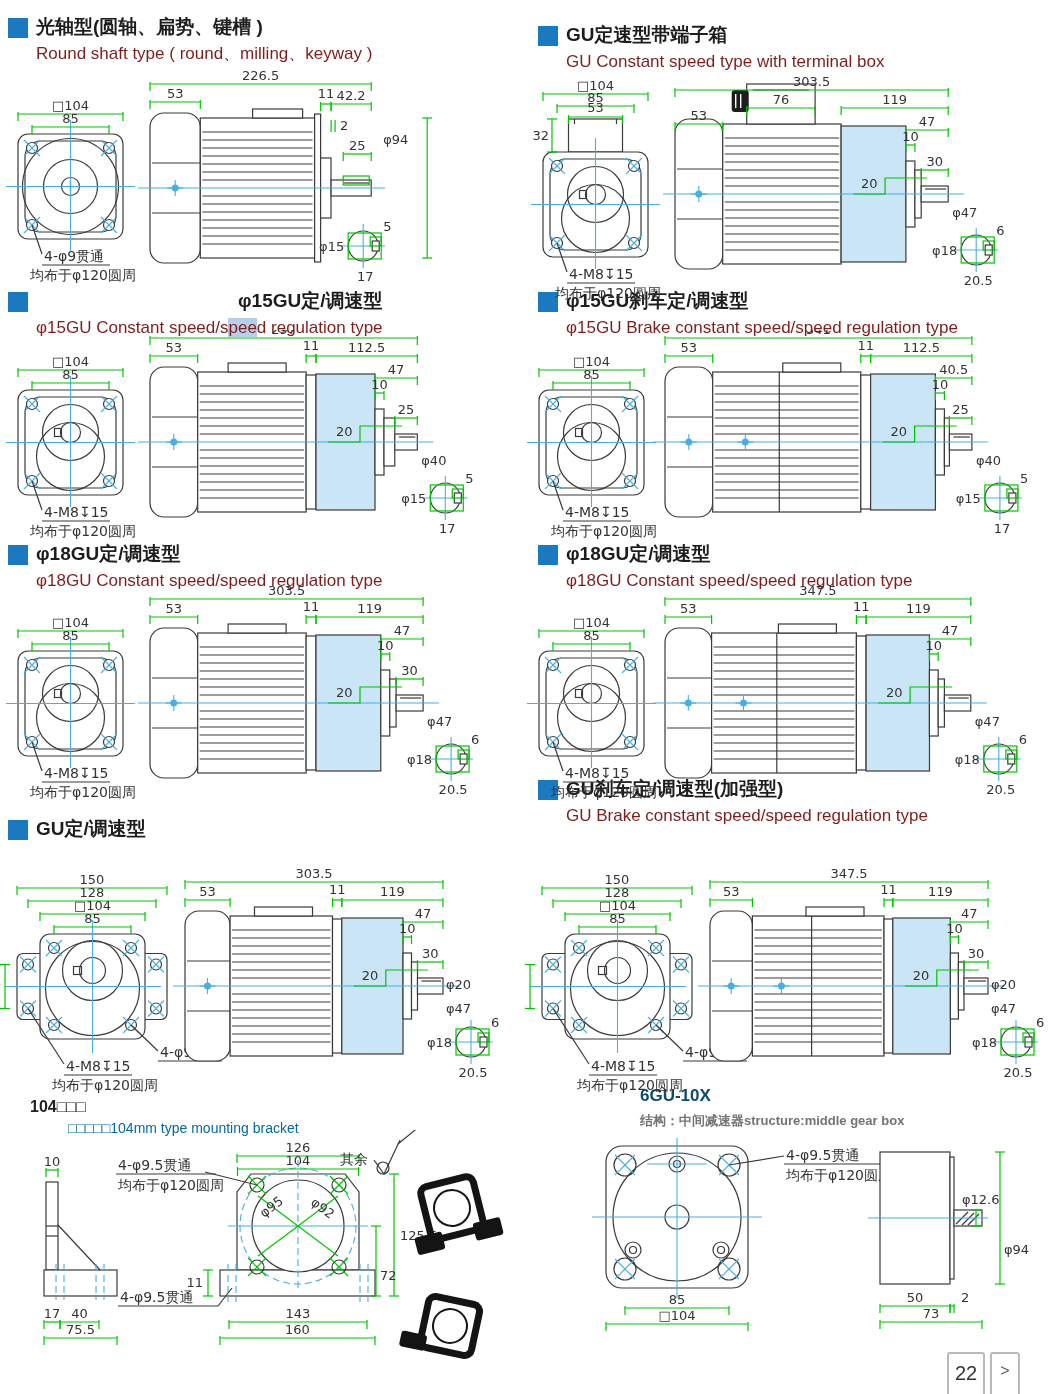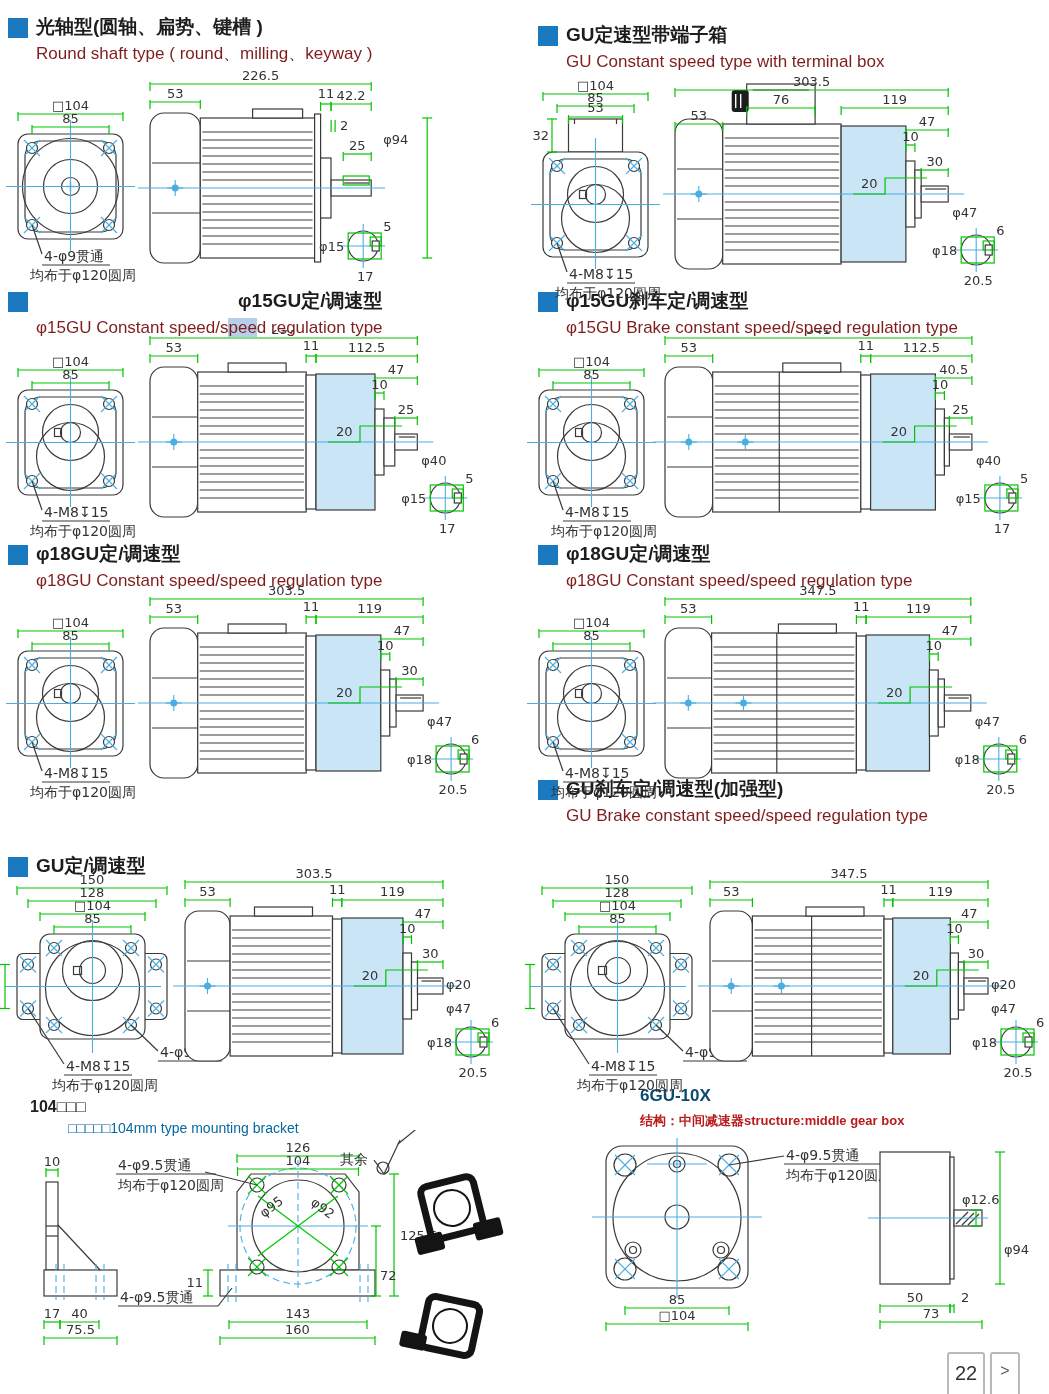--- a/index.html
+++ b/index.html
@@ -7,21 +7,21 @@
        font-family:"Liberation Sans",sans-serif;}
   .abs{position:absolute;}
   .hdr{display:flex;align-items:flex-start;gap:8px;}
   .marker{width:20px;height:20px;background:#1a79bf;flex:0 0 auto;margin-top:2px;}
   .hzh{font-size:19px;font-weight:bold;color:#1d1d1d;line-height:1.2;}
   .hen{font-size:17px;color:#7f1d1d;line-height:1.2;margin-top:5px;}
   .hl{background:#b6d0ec;}
   .bt1{font-size:16px;font-weight:bold;color:#222;}
   .bt2{font-size:14px;color:#0369a1;margin-top:4px;margin-left:22px;padding-left:16px;}
   .gt1{font-size:17px;font-weight:bold;color:#0c4a6e;}
-  .gt2{font-size:13px;font-weight:bold;color:#b91c1c;margin-top:6px;}
+  .gt2{font-size:13px;font-weight:bold;color:#737373;margin-top:6px;}
   svg{display:block;}
   svg .sd{stroke:#3a3a3a;fill:none;stroke-width:1.2;}
   svg .sdw{stroke:#3a3a3a;fill:#ffffff;stroke-width:1.2;}
   svg .sb{stroke:#3a3a3a;fill:#c9e5f6;stroke-width:1.2;}
   svg .sf{fill:#1d1d1d;stroke:none;}
   svg .swl{stroke:#ffffff;fill:none;stroke-width:1.4;}
   svg .sg{stroke:#00c400;fill:none;stroke-width:1.2;}
   svg .sgn{stroke:#00c400;fill:none;stroke-width:1.2;}
   svg .sc{stroke:#4aaee2;fill:none;stroke-width:1.1;}
   svg .scd{stroke:#4aaee2;fill:none;stroke-width:1.1;stroke-dasharray:7 4;}
@@ -75,21 +75,21 @@
        <div class="hen">φ18GU Constant speed/speed regulation type</div>
     </div>
 </div>
 <div class="abs hdr" style="left:538px;top:543px;">
   <div class="marker"></div>
   <div>
       <div class="hzh">φ18GU定/调速型</div>
        <div class="hen">φ18GU Constant speed/speed regulation type</div>
     </div>
 </div>
-<div class="abs hdr" style="left:8px;top:855px;">
+<div class="abs hdr" style="left:8px;top:818px;">
   <div class="marker"></div>
   <div>
       <div class="hzh">GU定/调速型</div>
     </div>
 </div>
 <div class="abs hdr" style="left:538px;top:778px;">
   <div class="marker"></div>
   <div>
       <div class="hzh">GU刹车定/调速型(加强型)</div>
        <div class="hen">GU Brake constant speed/speed regulation type</div>

